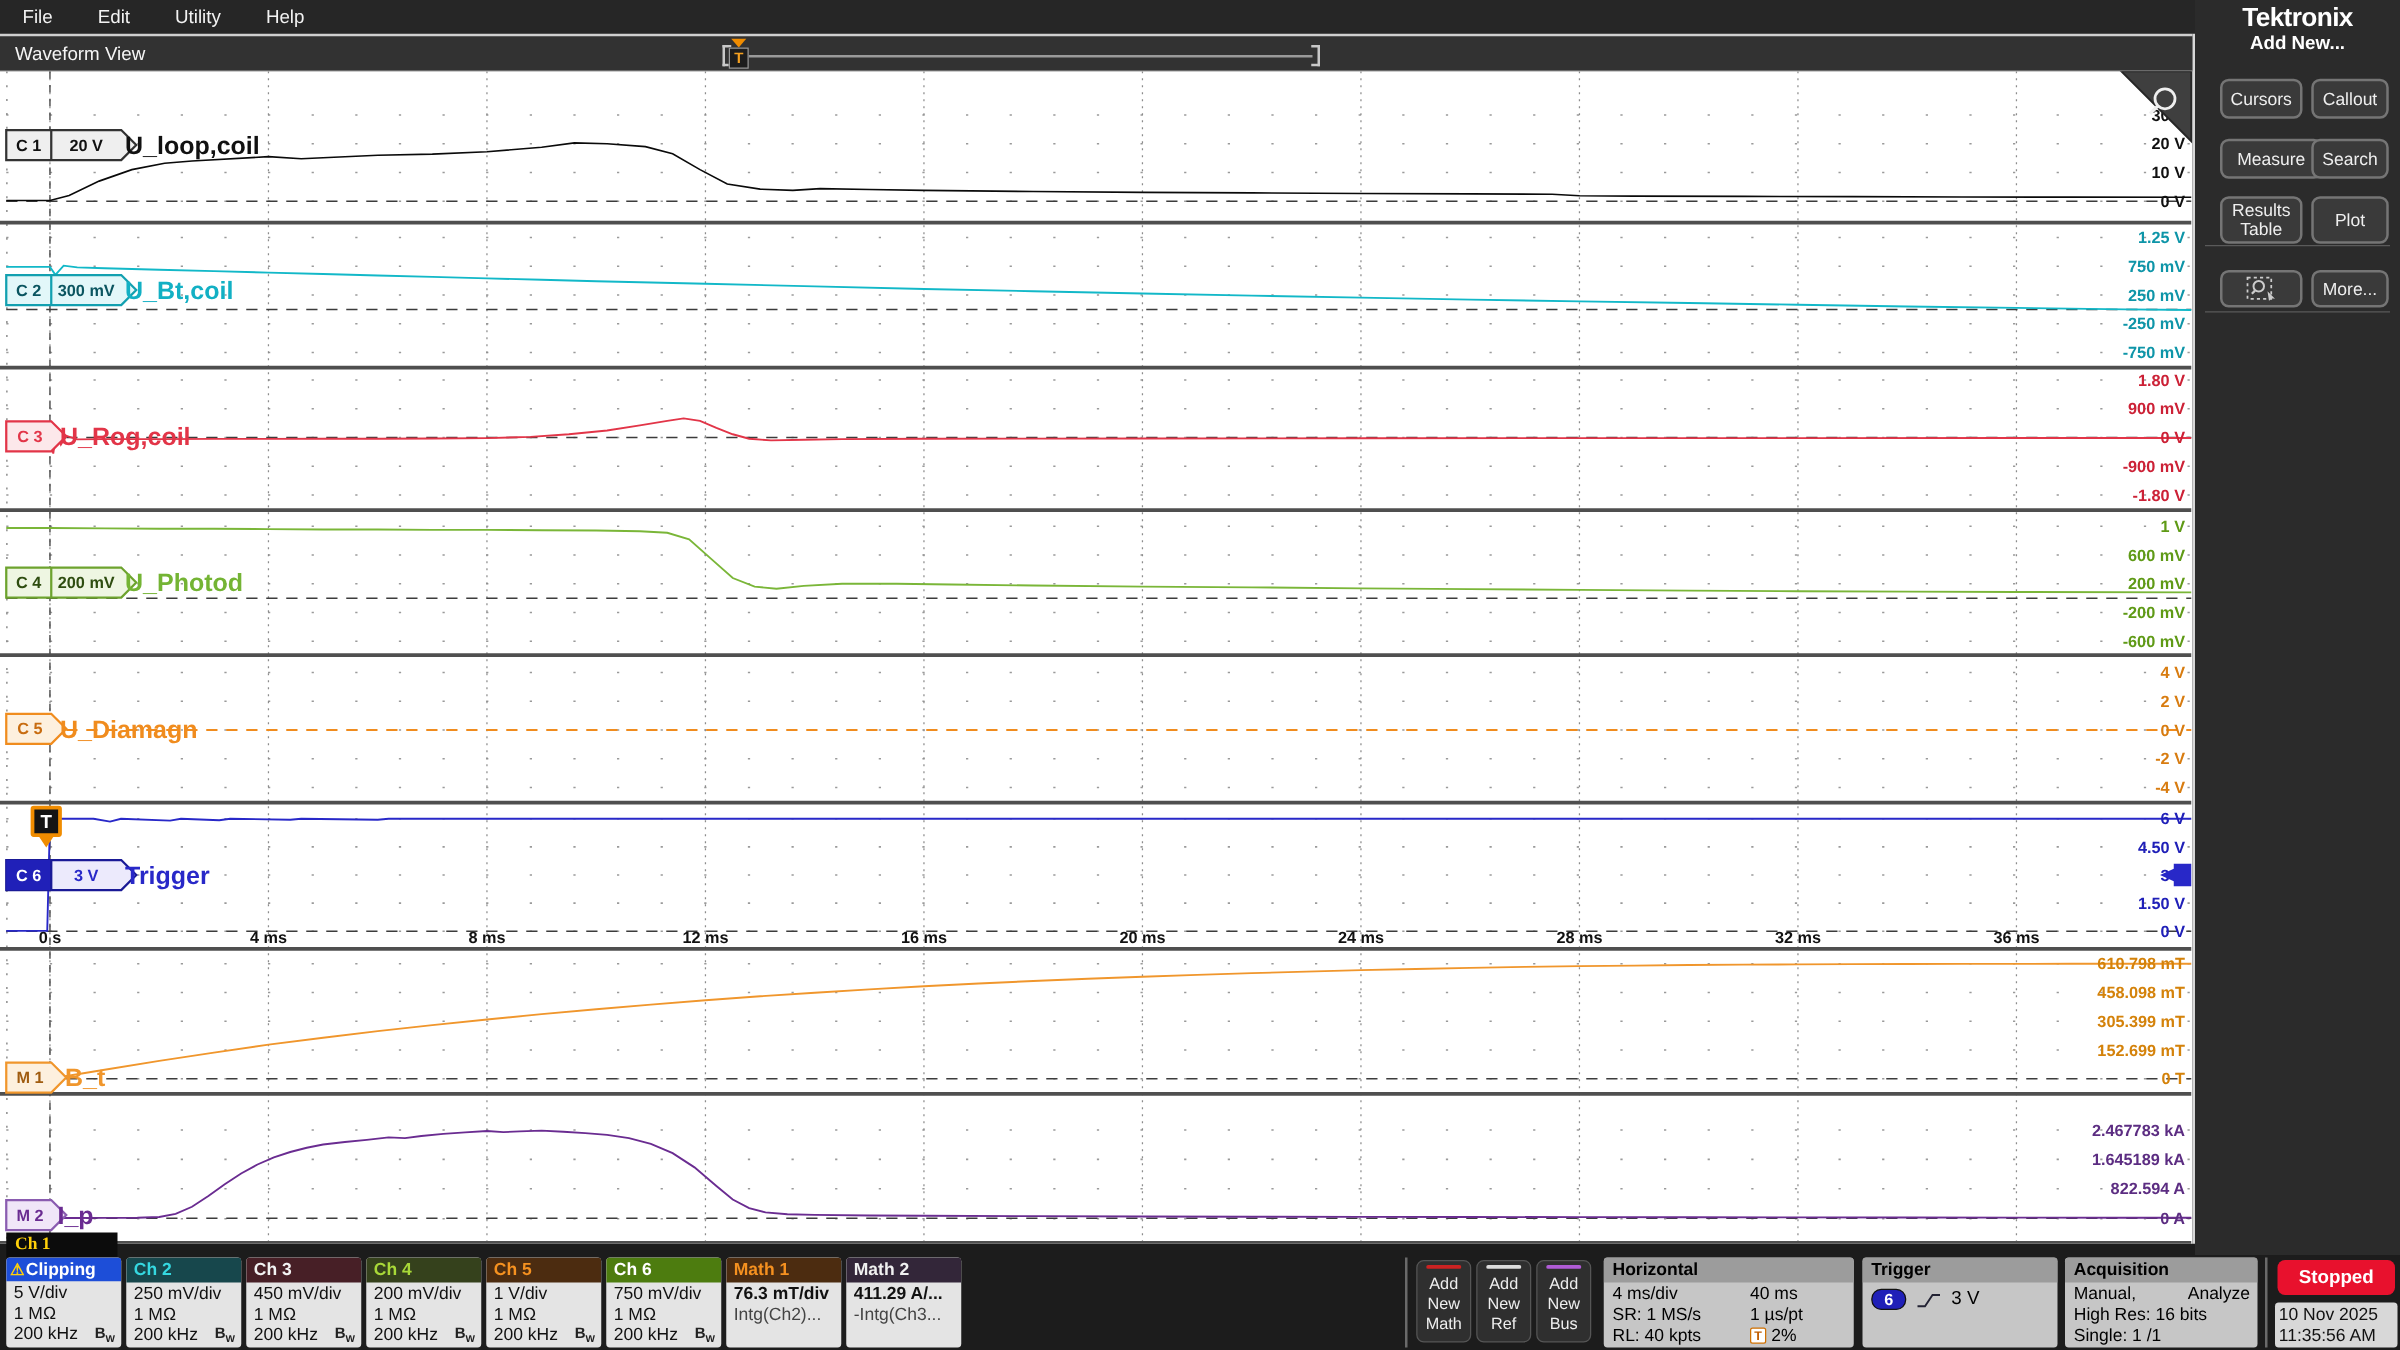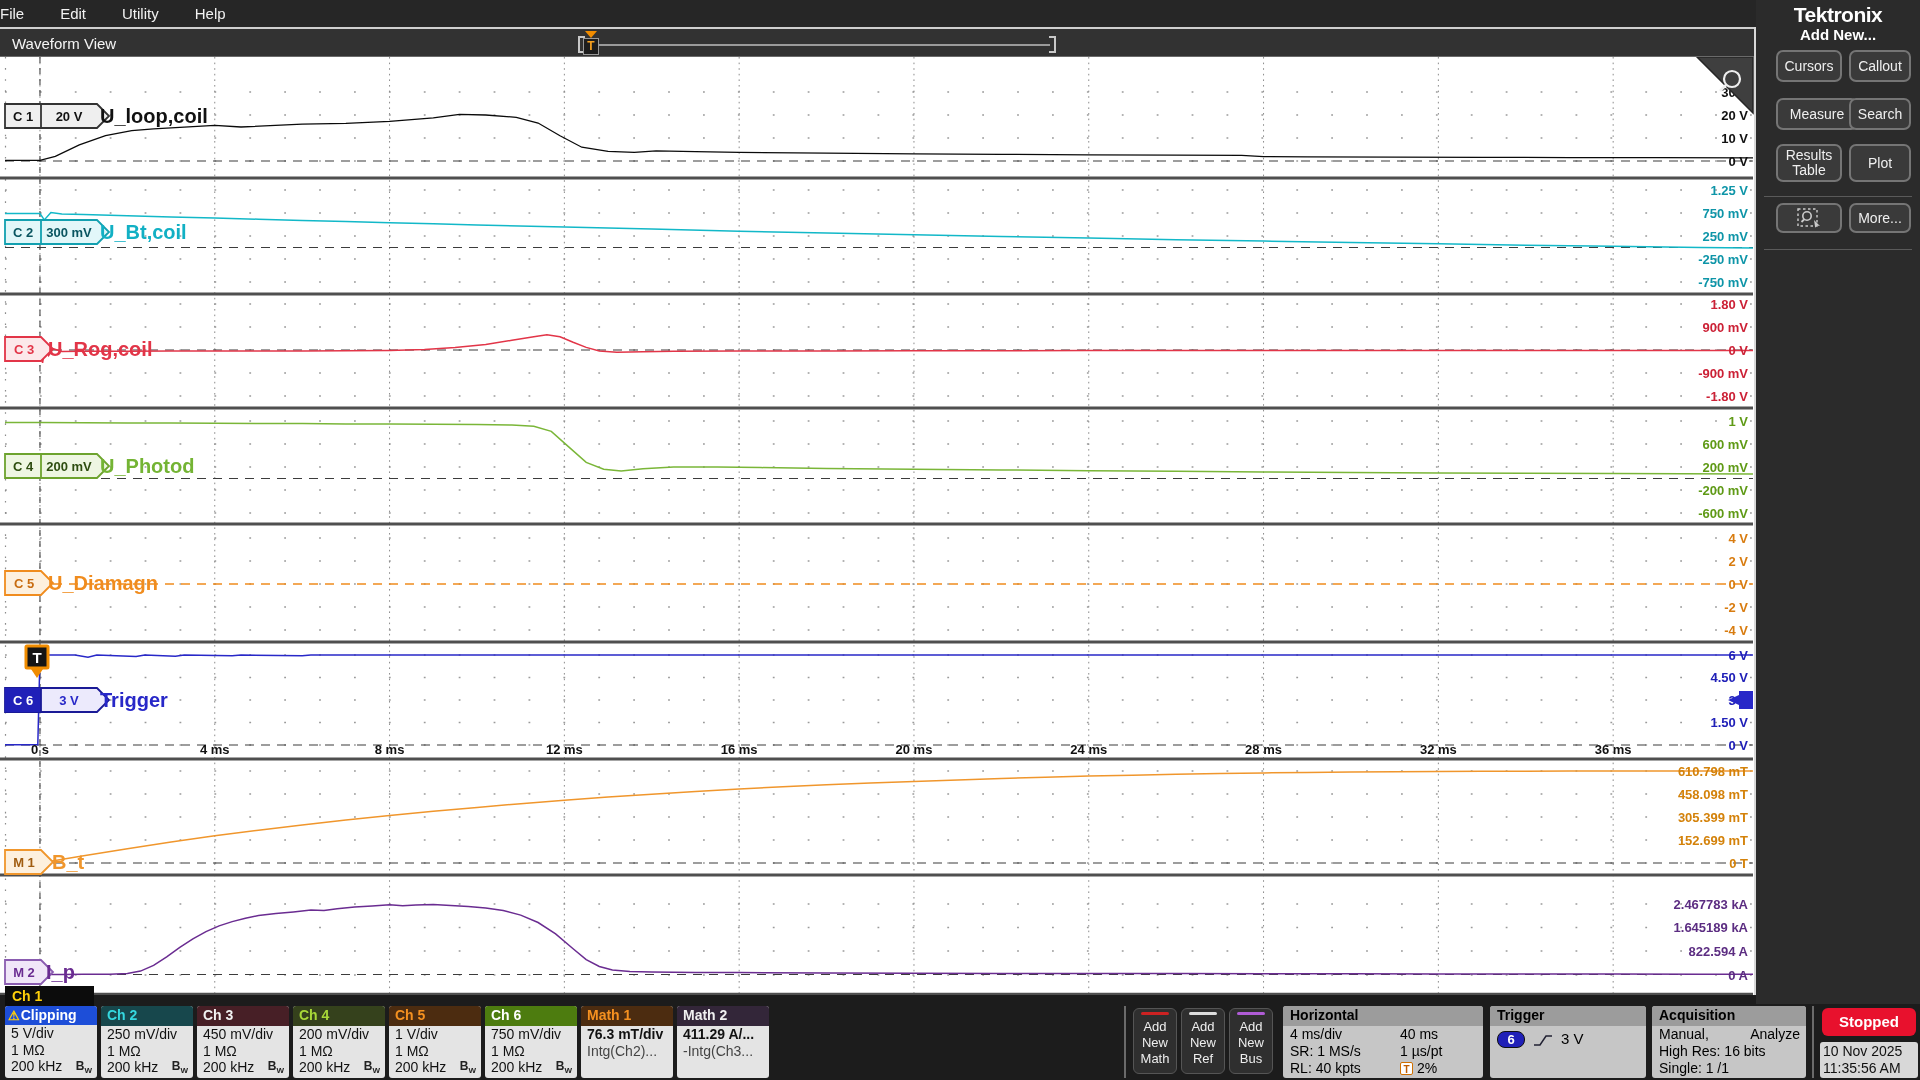--- a/index.html
+++ b/index.html
@@ -2,21 +2,21 @@
 <html><head>
 <meta charset="utf-8">
 <style>
   * { margin:0; padding:0; box-sizing:border-box; }
   html,body { width:1920px; height:1080px; overflow:hidden; background:#1c1c1c;
     font-family:"Liberation Sans", sans-serif; }
   body { position:relative; }
 
   
   .menubar { position:absolute; left:0; top:0; width:1756px; height:27px; background:#262626;
-    display:flex; align-items:center; }
+    display:flex; align-items:center; padding-left:18px; }
   .menu-item { color:#f2f2f2; font-size:15px; margin-right:36px; cursor:default; }
 
   
   .titlebar { position:absolute; left:0; top:27px; width:1754px; height:30px; background:#323232;
     border-top:2px solid #cfcfcf; border-bottom:1px solid #6a6a6a; }
   .view-title { position:absolute; left:12px; top:6px; color:#f5f5f5; font-size:15px; }
   .hpos-slider { position:absolute; left:578px; top:2px; width:478px; height:26px; }
   .slider-line { position:absolute; left:6px; right:6px; top:13px; height:2px; background:#9a9a9a; }
   .bracket-l { position:absolute; left:0; top:5px; width:7px; height:17px;
     border:2px solid #c8c8c8; border-right:none; }
@@ -35,26 +35,26 @@
   .drag-dots i { display:block; width:5px; height:5px; border-radius:50%; background:#cfcfcf; margin:0 0 11px 0; }
 
   
   .sidebar { position:absolute; left:1756px; top:0; width:164px; height:1004px; background:#2b2b2b; }
   .brand { position:absolute; left:0; top:3px; width:164px; text-align:center; color:#fff;
     font-size:21px; font-weight:bold; letter-spacing:-0.5px; }
   .addnew-hdr { position:absolute; left:0; top:26px; width:164px; text-align:center; color:#fff;
     font-size:15px; font-weight:bold; }
   .sbtn { position:absolute; background:#3a3a3a; border:2px solid #757575; border-radius:7px;
     color:#efefef; font-size:14px; display:flex; align-items:center; justify-content:center;
-    text-align:center; line-height:15px; cursor:pointer; }
+    text-align:center; line-height:15px; cursor:pointer;margin-top:13px; }
   .sdiv { position:absolute; left:8px; width:148px; height:1px; background:#5a5a5a; }
 
   
   .ch1-tab { position:absolute; left:5px; top:986px; width:89px; height:20px; background:#0c0c0c;
-    color:#ffd00a; font-size:14px; font-weight:bold; padding:2px 7px 0 7px; }
+    color:#ffd00a; font-size:14px; font-weight:bold; padding:2px 7px 0 7px;font-family:Liberation Serif, serif; }
   .chstrip { position:absolute; left:5px; top:1006px; height:72px; display:flex; }
   .chbadge { width:92px; height:72px; background:#e4e4e4; border-radius:3px; margin-right:4px;
     overflow:hidden; position:relative; font-size:14px; color:#111; }
   .chhead { height:20px; font-size:14px; font-weight:bold; padding:1px 0 0 6px; }
   .chrow { padding:0 0 0 6px; line-height:16.5px; white-space:nowrap; }
   .chrow.bold { font-weight:bold; }
   .chrow.dim { color:#444; }
   .warnrow { background:#1d4ed8; color:#fff; font-weight:bold; padding-left:3px; line-height:19px; height:19px; }
   .warnrow .wicon { color:#ffd00a; font-size:13px; margin-right:1px; }
   .bw { position:absolute; right:5px; bottom:3px; font-size:12px; font-weight:bold; color:#222; }

